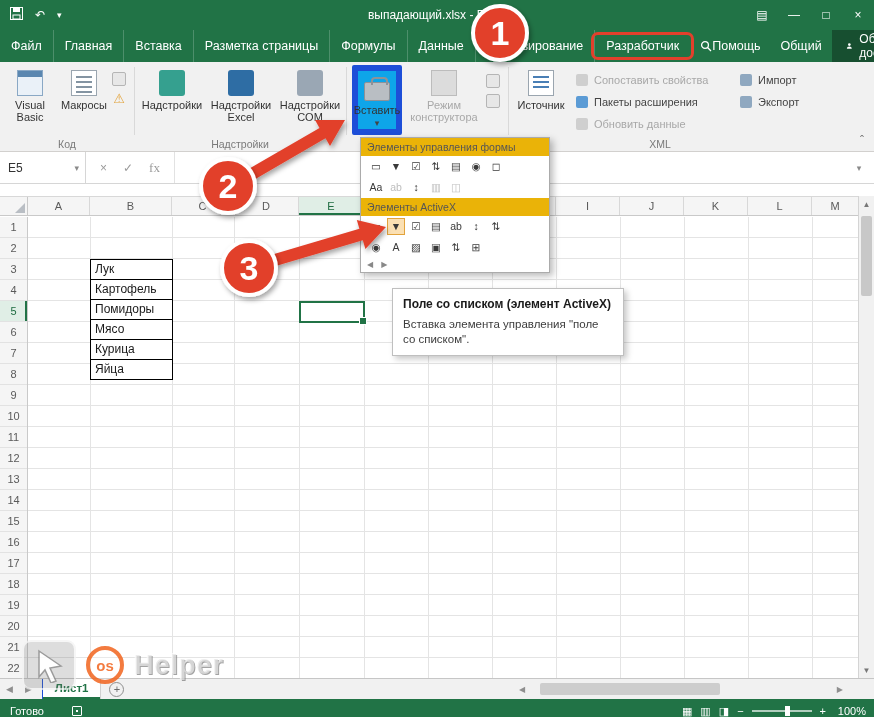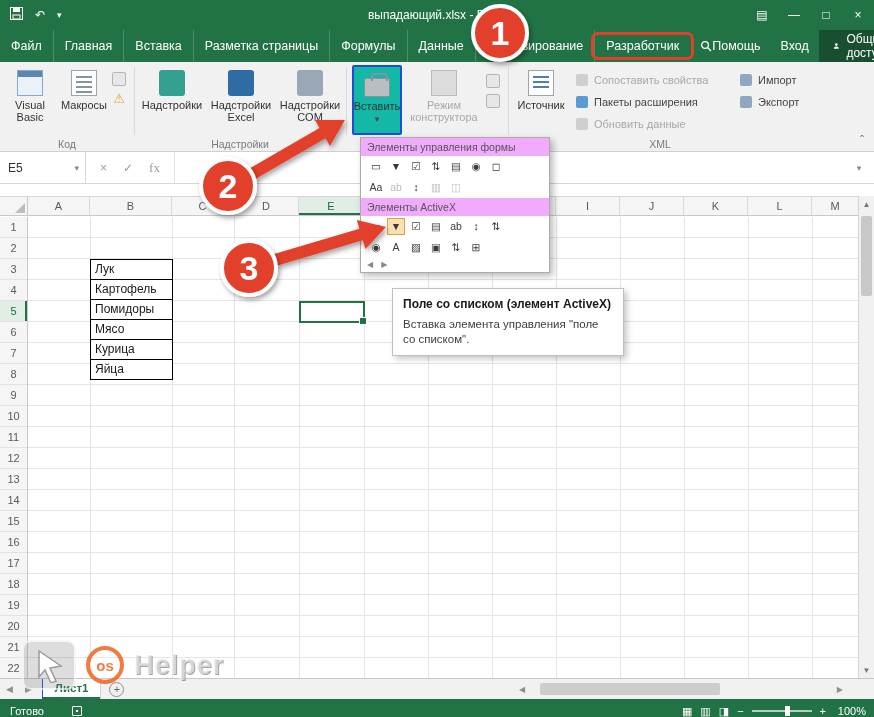--- a/index.html
+++ b/index.html
@@ -22,21 +22,21 @@
   .help-item,.signin-item{display:flex;align-items:center;padding:0 10px;line-height:32px;}
   .share-btn{background:#174f30;display:flex;align-items:center;gap:7px;padding:0 14px;font-size:12px;}
 
   
   .ribbon{position:absolute;left:0;top:62px;width:874px;height:90px;background:#f1f1f1;border-bottom:1px solid #d2d0ce;}
   .rdiv{position:absolute;top:5px;bottom:16px;width:1px;background:#d9d9d9;}
   .glabel{position:absolute;bottom:1px;font-size:10.5px;color:#7a7a7a;text-align:center;}
   .bigbtn{position:absolute;top:3px;height:70px;display:flex;flex-direction:column;align-items:center;gap:3px;padding-top:5px;border-radius:2px;}
   .blabel{font-size:11px;line-height:12px;text-align:center;color:#333;}
   .dis .blabel,.srow.dis{color:#a8a8a8;}
-  .pressed{background:#14b8a6;border:2px solid #1d4ed8;}
+  .pressed{background:#0ea5e9;border:6px solid #1d4ed8;}
   .icon32{width:26px;height:26px;flex:none;}
   .i-vb{background:#eaf1f8;border:1px solid #8aa8c5;position:relative;}
   .i-vb::before{content:"";position:absolute;left:0;top:0;right:0;height:6px;background:#5b87b0;}
   .i-macros{background:#fff;border:1px solid #9aa5af;position:relative;}
   .i-macros::before{content:"";position:absolute;left:4px;top:5px;right:4px;height:2px;background:#8494a2;box-shadow:0 5px 0 #8494a2,0 10px 0 #8494a2,0 15px 0 #8494a2;}
   .i-addins{background:#35a08f;border-radius:3px;}
   .i-xladd{background:#2e6da4;border-radius:3px;}
   .i-com{background:#9aa7b4;border-radius:3px;}
   .i-insert{width:26px;height:19px;background:#b9bec3;border:1px solid #8d9298;border-radius:2px;position:relative;margin-top:6px;}
   .i-insert::before{content:"";position:absolute;left:6px;top:-6px;width:13px;height:6px;border:2px solid #8d9298;border-bottom:none;border-radius:4px 4px 0 0;}
@@ -92,21 +92,21 @@
   .sel::after{content:"";position:absolute;right:-4px;bottom:-4px;width:6px;height:6px;background:#217346;border:1px solid #fff;}
 
   
   .vscroll{position:absolute;left:858px;top:196px;width:16px;height:482px;background:#f1f1f1;border-left:1px solid #d4d4d4;}
   .vs-arrow{height:16px;display:flex;align-items:center;justify-content:center;font-size:8px;color:#777;}
   .vs-thumb{position:absolute;left:2px;top:20px;width:11px;height:80px;background:#c8c8c8;border-radius:2px;}
   .vs-down{position:absolute;bottom:0;left:0;right:0;}
 
   
   .ddl{position:absolute;left:360px;top:137px;width:190px;background:#fff;border:1px solid #ababab;box-shadow:3px 3px 7px rgba(0,0,0,.28);z-index:20;padding-bottom:1px;}
-  .mhead{height:18px;line-height:18px;background:#f0abfc;color:#555;font-size:10.5px;padding-left:6px;}
+  .mhead{height:18px;line-height:18px;background:#eab308;color:#555;font-size:10.5px;padding-left:6px;}
   .mrow{display:flex;align-items:center;padding:2px 4px 2px 6px;}
   .ci{width:18px;height:17px;line-height:16px;text-align:center;font-size:10.5px;color:#3a3a3a;margin-right:2px;}
   .ci.dis{color:#bdbdbd;}
   .ci.hl{background:#fbe0b3;border:1px solid #e2a33c;line-height:14px;}
   .mnav{display:flex;gap:8px;padding:2px 0 2px 6px;color:#888;font-size:8px;}
 
   
   .tip{position:absolute;left:392px;top:288px;width:232px;background:#fff;border:1px solid #bfbfbf;box-shadow:3px 3px 6px rgba(0,0,0,.22);z-index:25;padding:8px 10px;}
   .tip-title{font-size:12px;font-weight:bold;color:#1a1a1a;margin-bottom:6px;}
   .tip-body{font-size:11.5px;color:#3c3c3c;line-height:15px;}
@@ -179,21 +179,21 @@
       <span class="devbox"></span>
     </span>
     <div class="tab-right">
       <span class="help-item">
         <svg width="12" height="12" viewBox="0 0 12 12">
             <circle cx="5" cy="5" r="3.4" fill="none" stroke="#fff" stroke-width="1.3"></circle>
             <line x1="7.8" y1="7.8" x2="11" y2="11" stroke="#fff" stroke-width="1.3"></line>
           </svg>
         <span>Помощь</span>
       </span>
-      <span class="signin-item">Вход</span>
+      <span class="signin-item">Общий</span>
       <span class="share-btn">
         <svg width="12" height="12" viewBox="0 0 12 12">
             <circle cx="6" cy="3.5" r="2.4" fill="#fff"></circle>
             <path d="M1.5 11 Q1.5 6.8 6 6.8 Q10.5 6.8 10.5 11 Z" fill="#fff"></path>
           </svg>
         <span>Общий доступ</span>
       </span>
     </div>
   </div>
 

